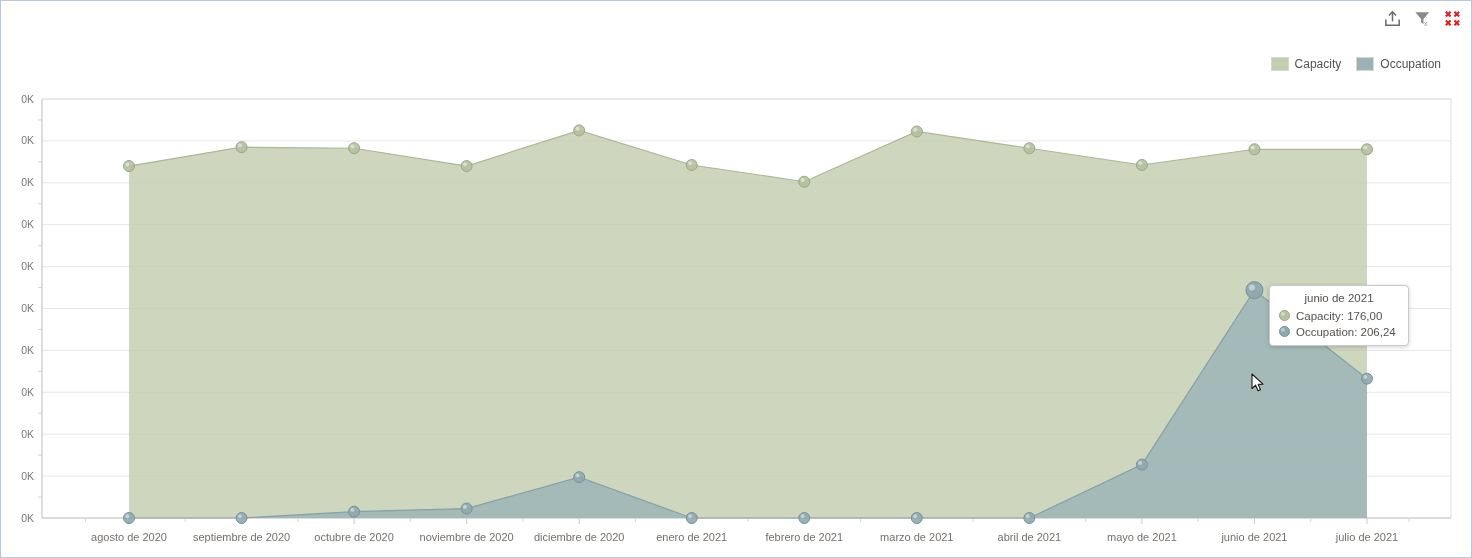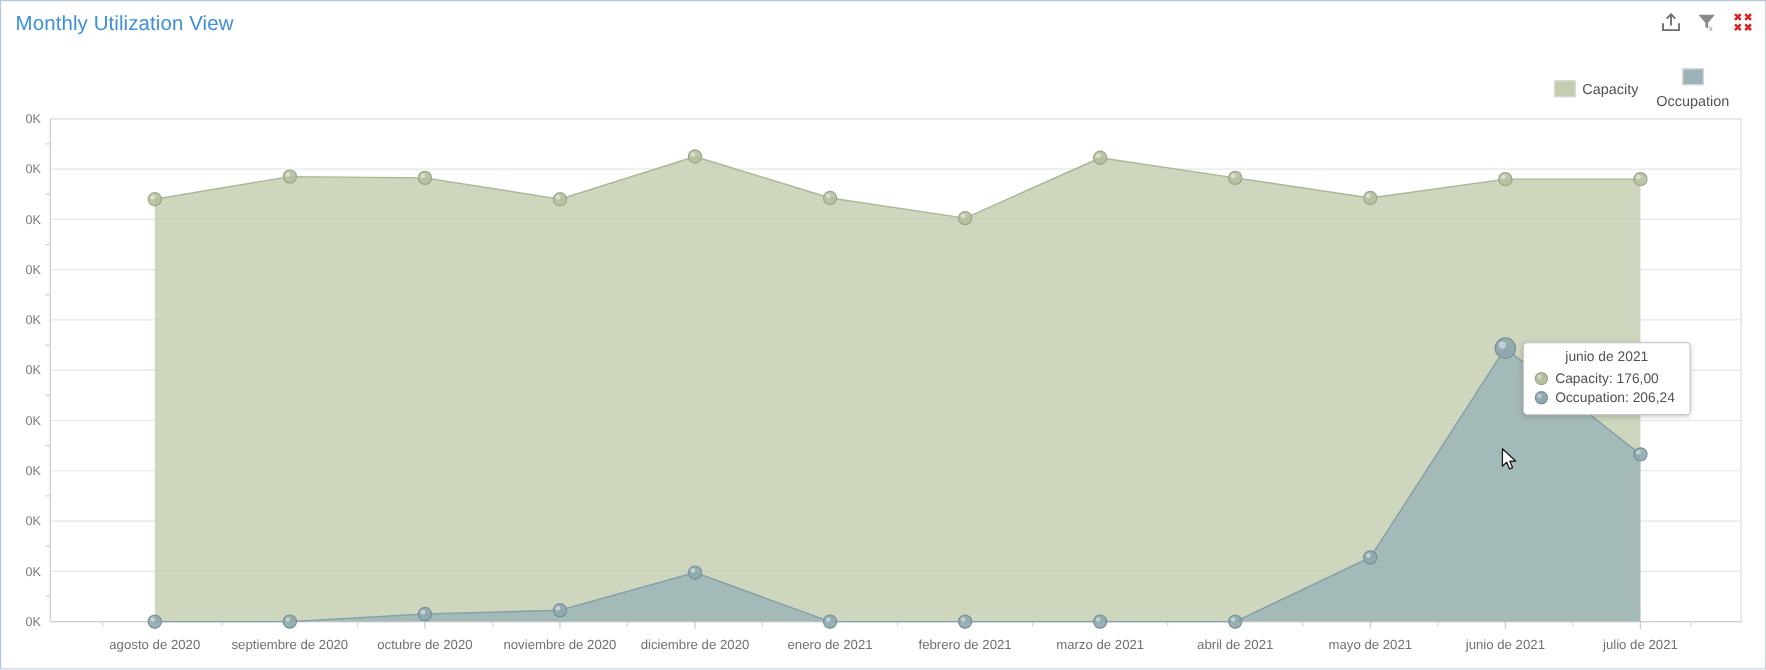--- a/index.html
+++ b/index.html
@@ -58,21 +58,21 @@
     gap: 7px;
     font-size: 12px;
     color: #56514d;
   }
   .legend-item {
     display: flex;
     align-items: center;
     gap: 6px;
     cursor: pointer;
   }
-  .legend-item + .legend-item { margin-left: 8px; flex-direction: column; }
+  .legend-item + .legend-item { margin-left: 8px; }
   .legend-swatch {
     width: 18px;
     height: 14px;
     border: 1px solid #d8d8d0;
     box-sizing: border-box;
   }
   .plot-wrap {
     position: absolute;
     left: 0;
     top: 84px;
@@ -133,21 +133,20 @@
     height: 20px;
     pointer-events: none;
   }
 </style>
 </head>
 <body>
 
 <div class="app-window">
 
   <div class="titlebar">
-    <div class="panel-title">Monthly Utilization View</div>
 
     <div class="titlebar-actions">
       <svg class="tb-icon" viewBox="0 0 20 20">
         <path d="M3 11 L3 17 L17 17 L17 11" fill="none" stroke="#6b6b6b" stroke-width="1.6"></path>
         <path d="M10 3 L10 13" fill="none" stroke="#6b6b6b" stroke-width="1.6"></path>
         <path d="M6.2 6.8 L10 3 L13.8 6.8" fill="none" stroke="#6b6b6b" stroke-width="1.6" stroke-linejoin="miter"></path>
       </svg>
 
       <svg class="tb-icon" viewBox="0 0 20 20">
         <path d="M2.5 3.5 L17 3.5 L11 10.5 L11 16 L8.5 14 L8.5 10.5 Z" fill="#8a8a8a"></path>

